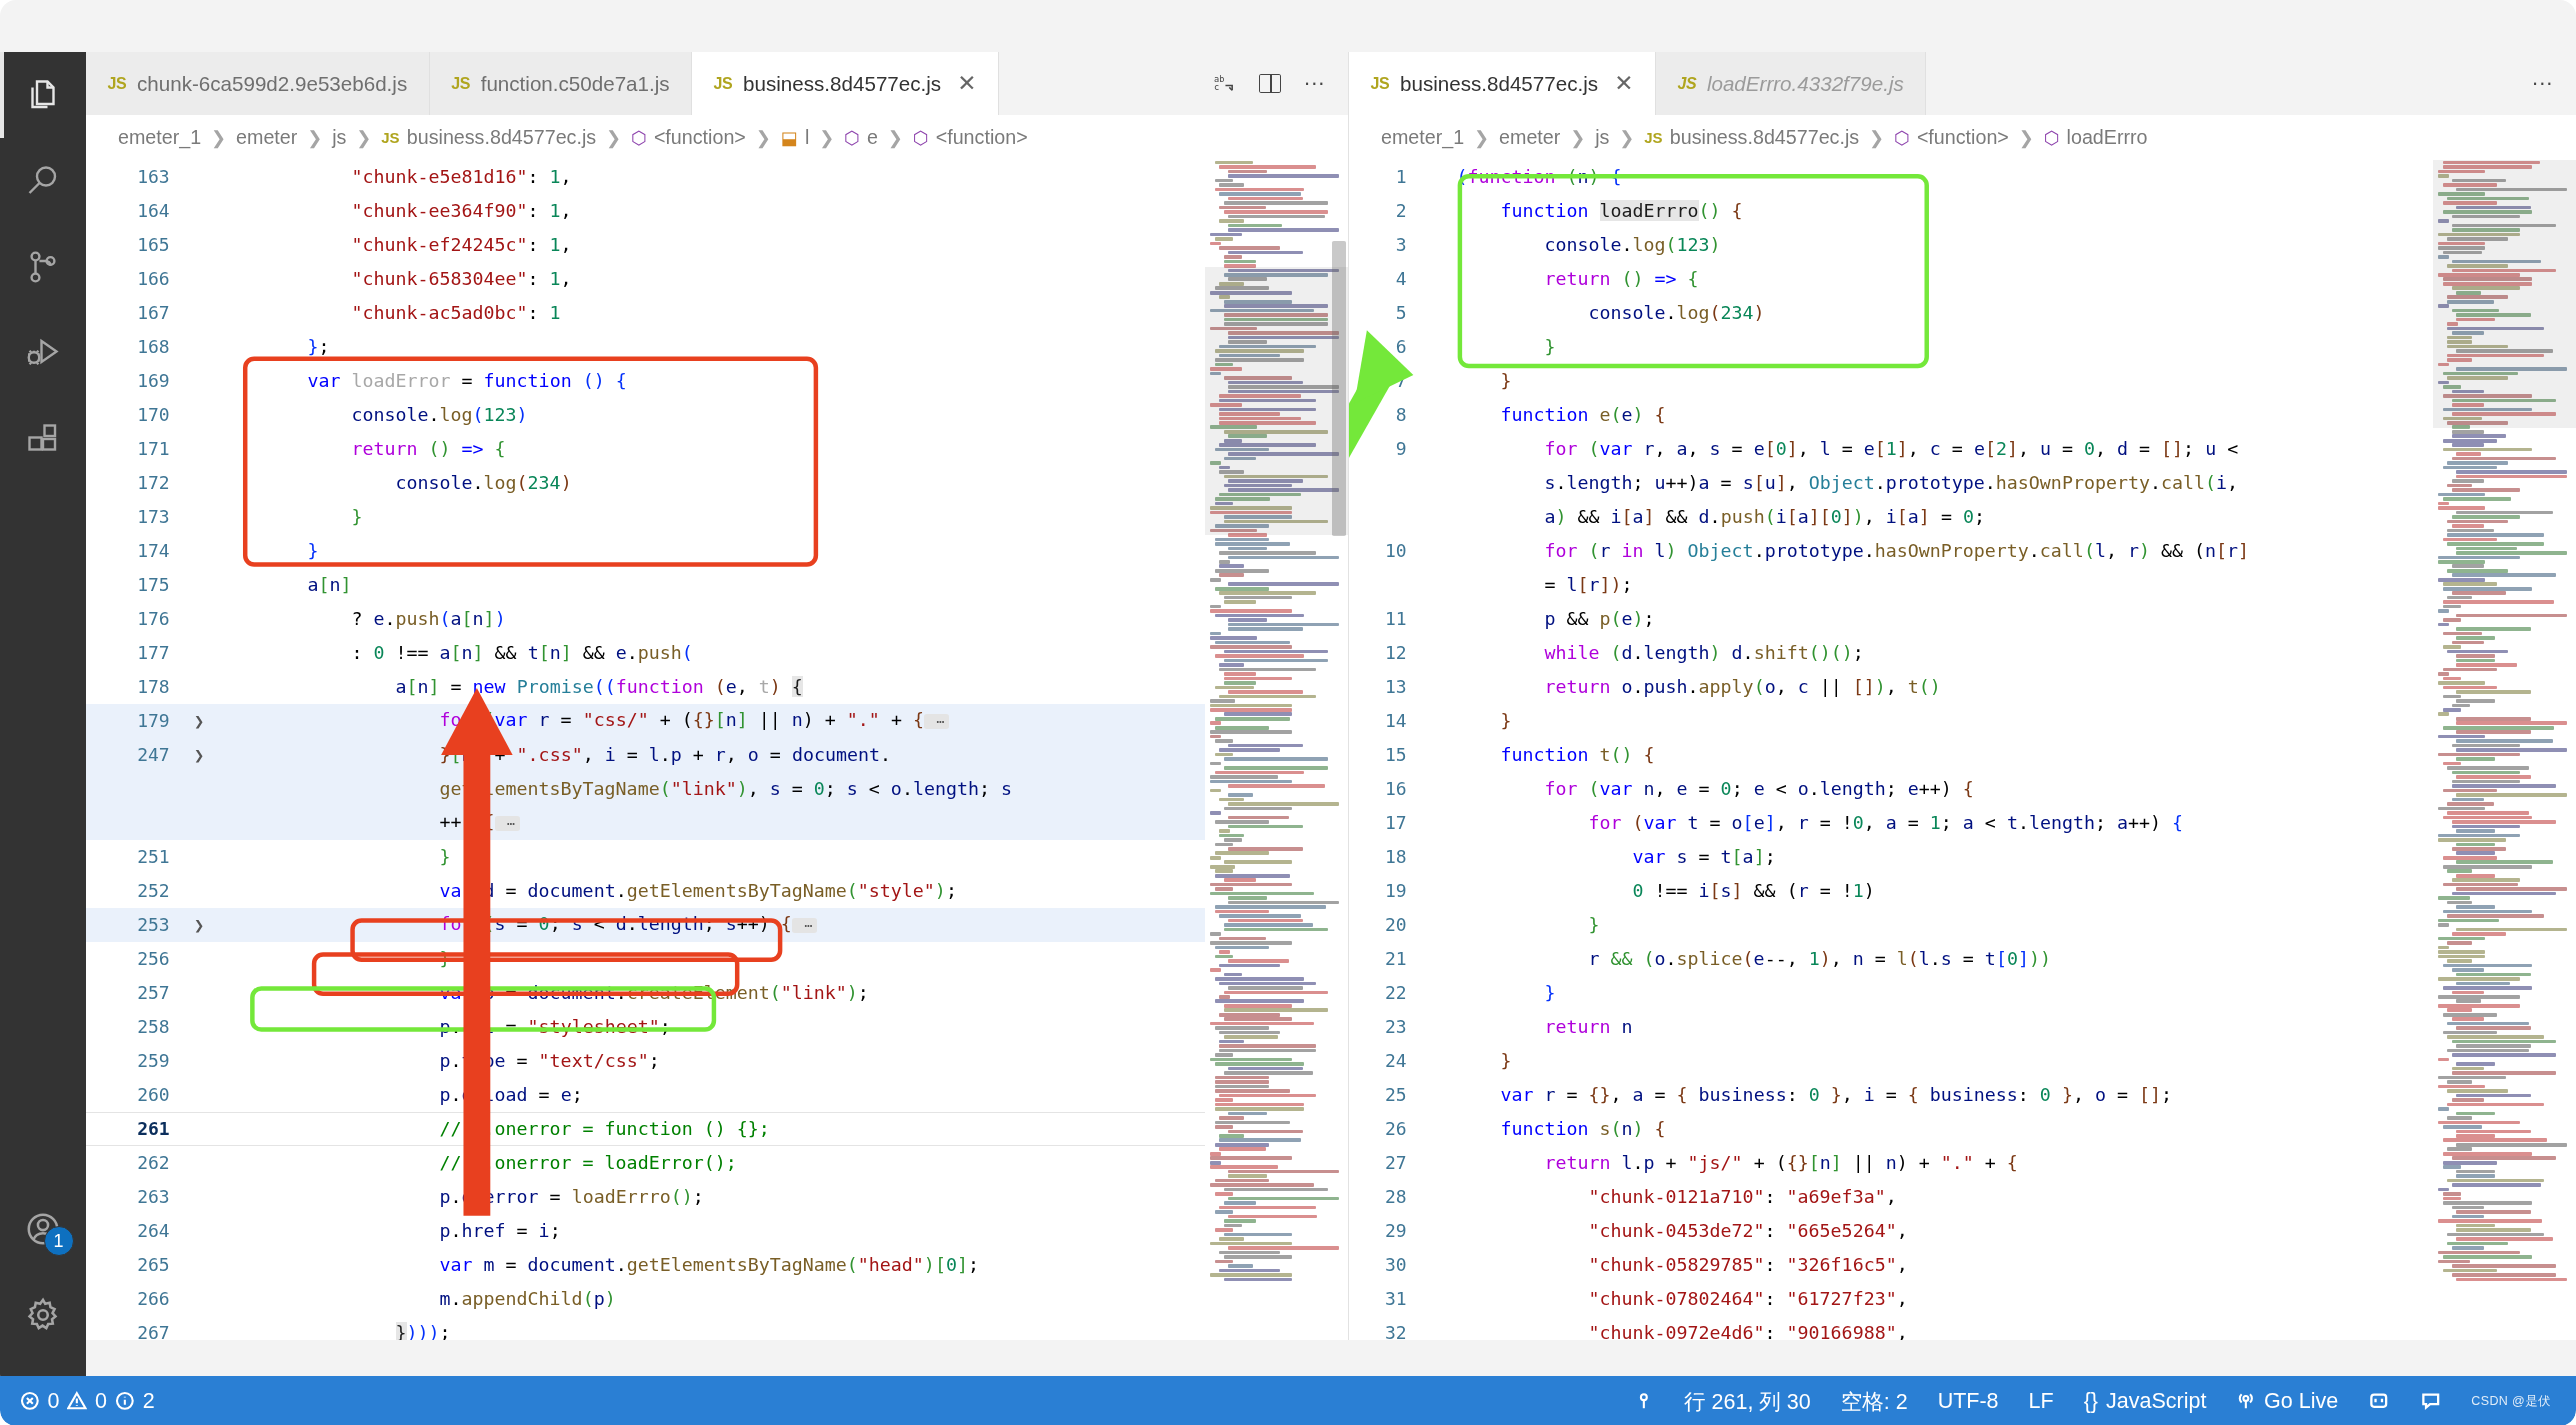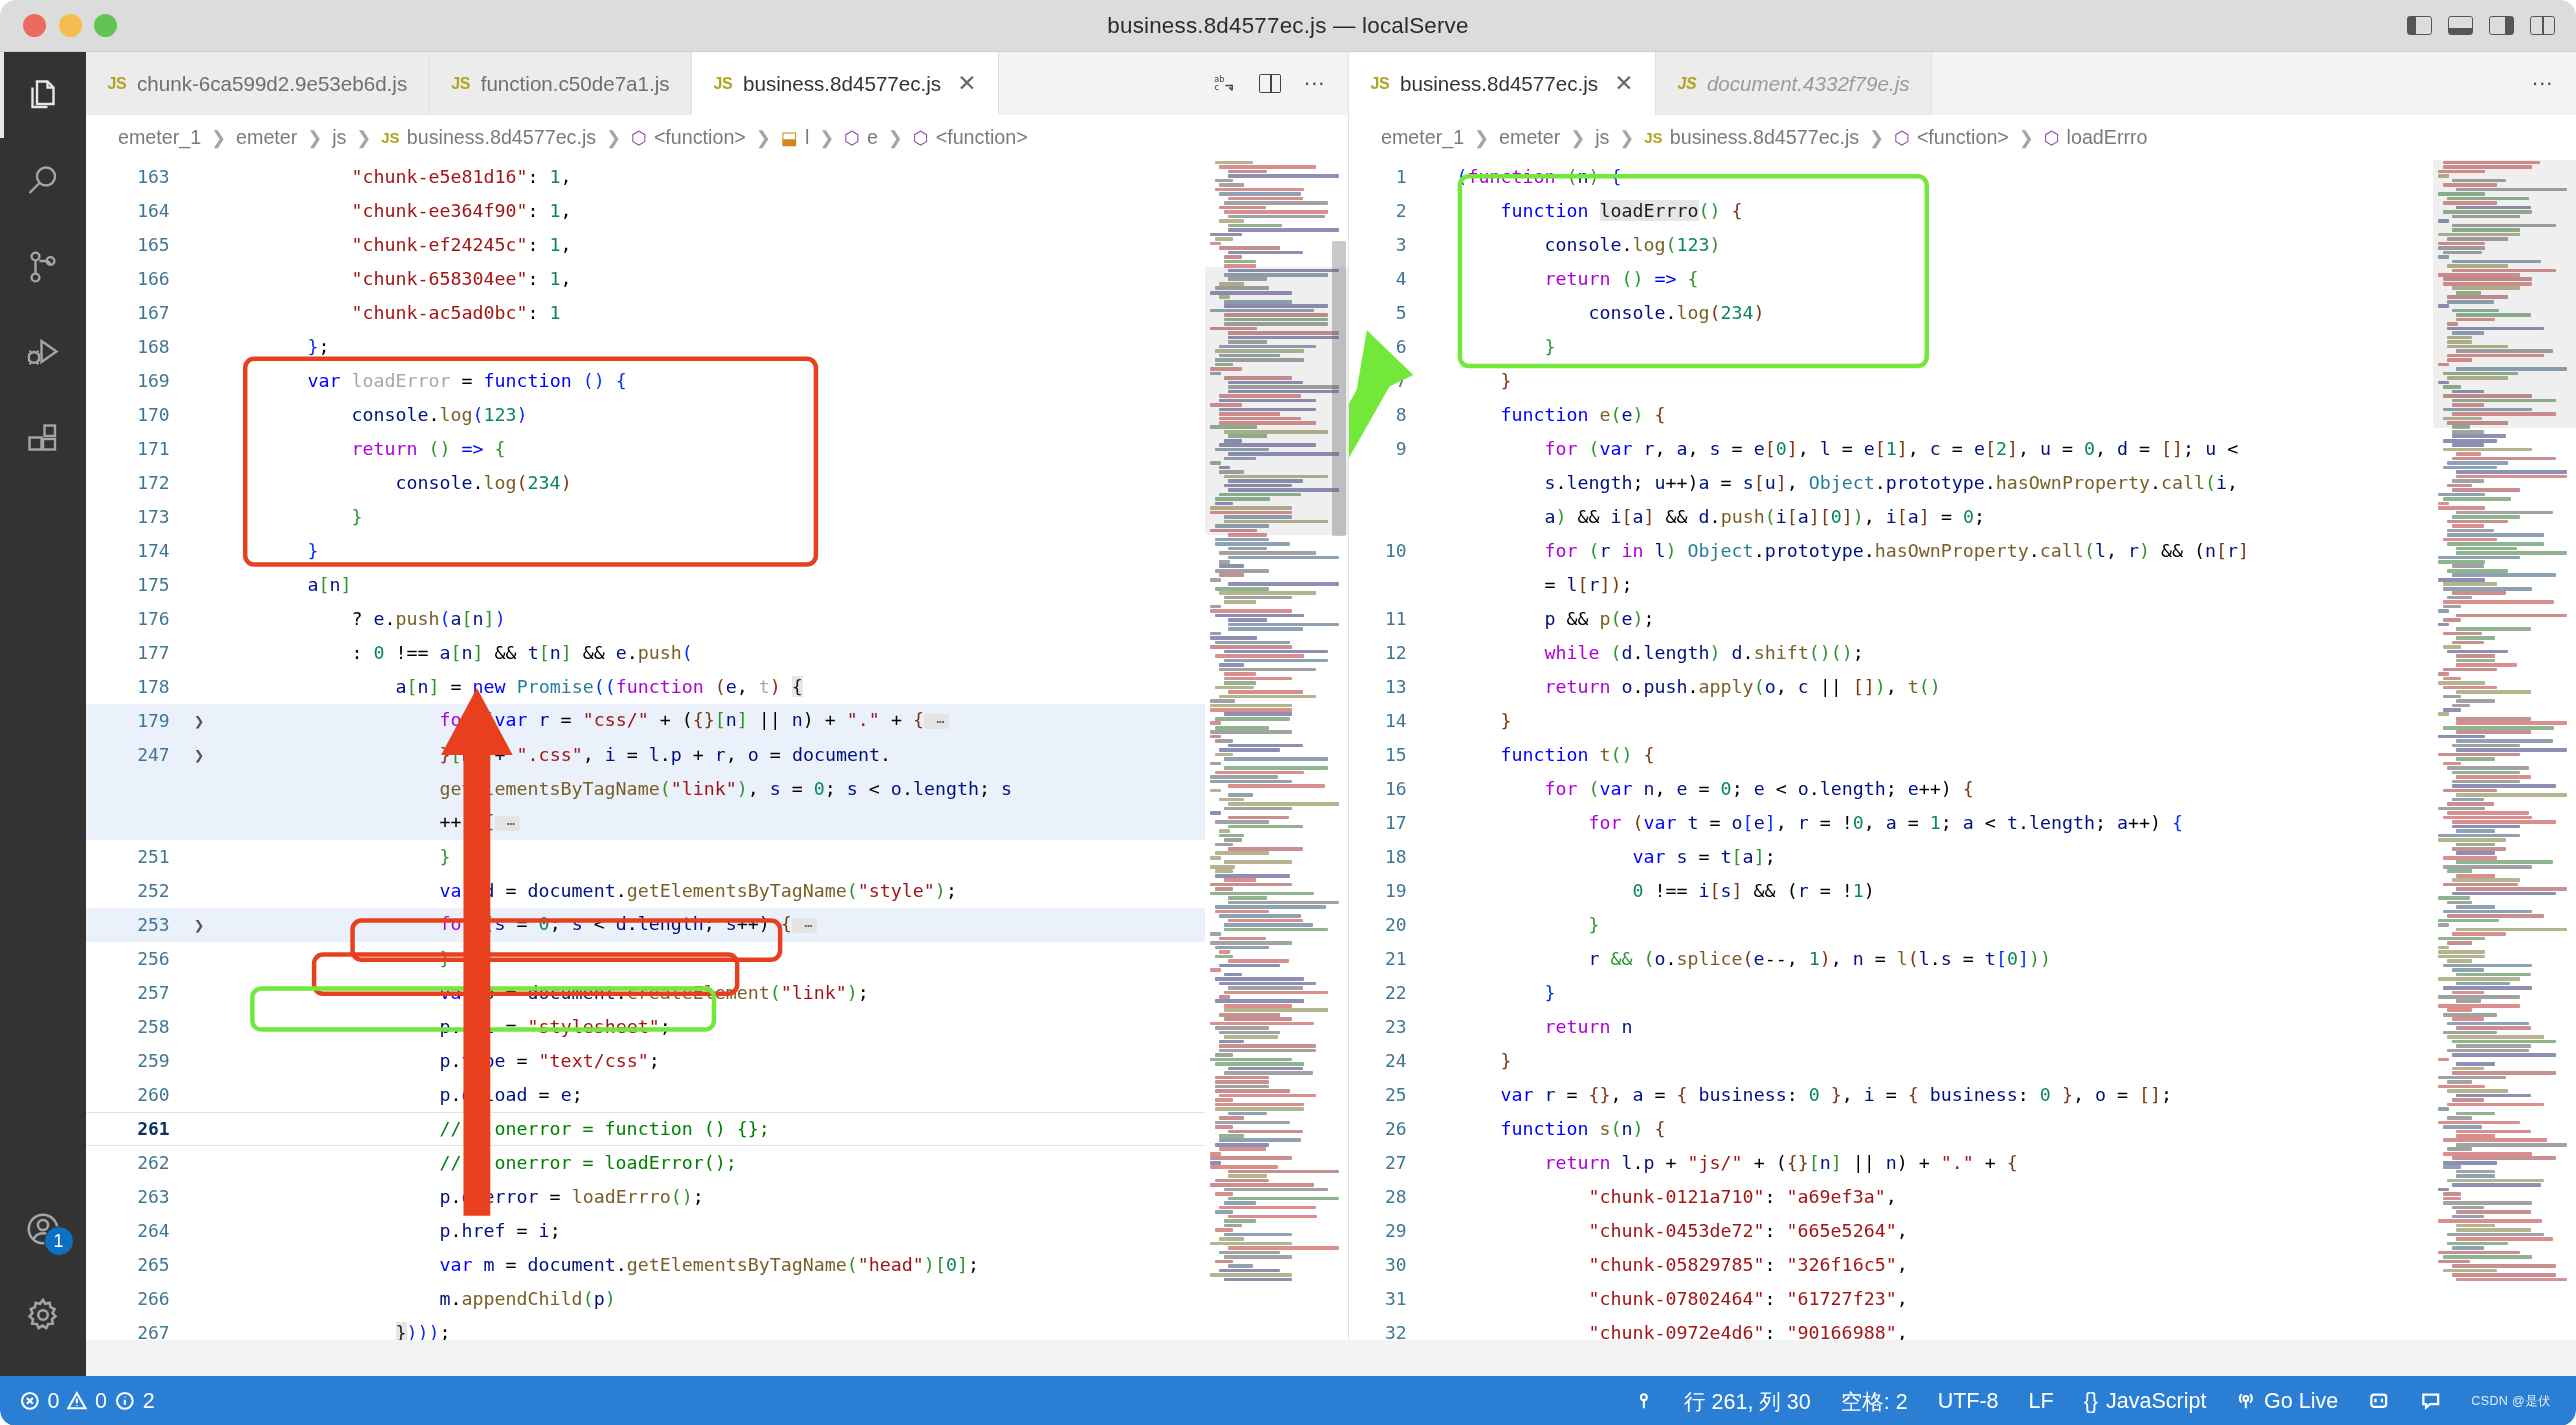--- a/index.html
+++ b/index.html
@@ -131,34 +131,20 @@
   .sb-item{ display:flex; align-items:center; gap:8px; cursor:pointer; white-space:nowrap;}
   .sb-ico{ display:inline-flex; }
   .sb-ico svg{ stroke:#fff; fill:none; stroke-width:1.7;}
   .watermark{ font-size:12.5px; opacity:.85; letter-spacing:0.4px;}
 </style>
 </head>
 <body>
 
 <div class="app">
 
-  <div class="titlebar">
-    <div class="traffic">
-      <div class="dot red"></div>
-      <div class="dot yellow"></div>
-      <div class="dot green"></div>
-    </div>
-    <div class="title-text">business.8d4577ec.js — localServe</div>
-    <div class="win-actions">
-      <div class="layout-ico l"></div>
-      <div class="layout-ico b"></div>
-      <div class="layout-ico r"></div>
-      <div class="layout-ico g"></div>
-    </div>
-  </div>
 
   <div class="activitybar">
     <div class="act-ico active">
       <svg viewBox="0 0 24 24" width="36" height="36">
           <path d="M8 3h7l4 4v11H8z"></path>
           <path d="M15 3v4h4"></path>
           <path d="M5 7v13h10"></path>
         </svg>
     </div>
     <div class="act-ico">
@@ -535,21 +521,21 @@
 
     <div class="group right">
       <div class="tabbar">
         <div class="tab active">
           <span class="js">JS</span>
           <span>business.8d4577ec.js</span>
           <span class="close">✕</span>
         </div>
         <div class="tab italic">
           <span class="js">JS</span>
-          <span>document.4332f79e.js</span>
+          <span>loadErrro.4332f79e.js</span>
         </div>
         <div class="tabbar-actions">
           <span class="ta">···</span>
         </div>
       </div>
 
       <div class="breadcrumb">
         <span class="bc-item">emeter_1</span>
           <span class="bc-sep">❯</span>
         <span class="bc-item">emeter</span>

